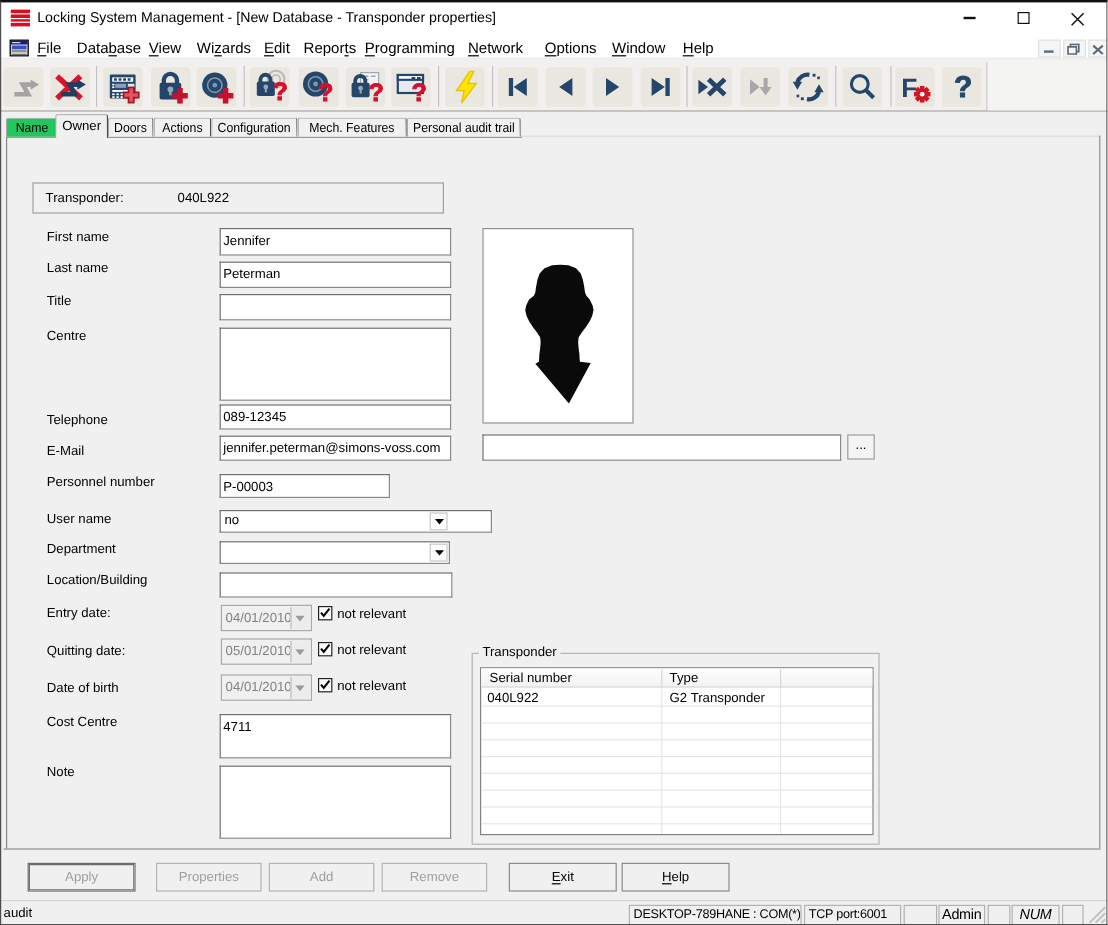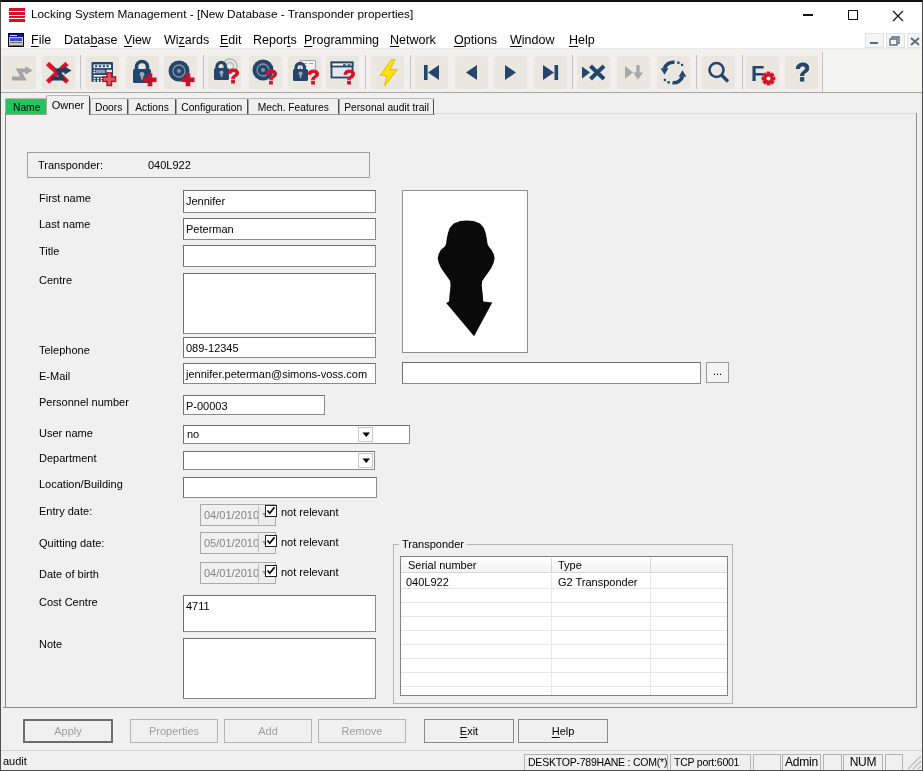--- a/index.html
+++ b/index.html
@@ -8,21 +8,21 @@
 .abs { position:absolute; }
 .lbl { position:absolute; left:39px; white-space:nowrap; }
 .inp { position:absolute; background:#fff; border:1px solid #8a8a8a; border-top-color:#707070; border-left-color:#707070; padding:4px 3px 0 2px; white-space:nowrap; overflow:hidden; }
 .tbtn { position:absolute; top:56px; width:33px; height:33px; background:#e9e7df; border-radius:3px; }
 .tsep { position:absolute; top:55px; width:1px; height:34px; background:#c3c2bf; }
 .mi { position:absolute; top:0; height:19px; line-height:20px; white-space:nowrap; font-size:12.5px; }
 u { text-decoration:underline; text-underline-offset:2px; }
 .btn { position:absolute; top:719px; height:24px; width:90px; background:#f0f0f0; border:1px solid #b3b3b3; text-align:center; line-height:22px; color:#9e9e9e; }
 .pane { position:absolute; top:3px; height:17px; border:1px solid #b2b2b2; line-height:15px; font-size:10.5px; white-space:nowrap; overflow:hidden; letter-spacing:-0.22px; }
 .cb { position:absolute; width:12px; height:12px; background:#fff; border:1px solid #222; }
-.datebox { position:absolute; width:76px; height:22px; background:#f0f0f0; border:1px solid #a9a9a9; color:#838383;margin-left:16px; }
+.datebox { position:absolute; width:76px; height:22px; background:#f0f0f0; border:1px solid #a9a9a9; color:#838383; }
 </style>
 </head>
 <body>
 
 <div class="abs" style="left:0;top:0;width:923px;height:30px;background:#fff;border-top:1px solid #000;"></div>
 <div class="abs" style="left:9px;top:8px;width:16px;height:14px;">
   <div class="abs" style="left:0;top:0;width:16px;height:3px;background:#d80e22;"></div>
   <div class="abs" style="left:0;top:4px;width:16px;height:2.5px;background:#d80e22;"></div>
   <div class="abs" style="left:0;top:7.5px;width:16px;height:2.5px;background:#d80e22;"></div>
   <div class="abs" style="left:0;top:11px;width:16px;height:3px;background:#d80e22;"></div>
@@ -347,21 +347,21 @@
 <div class="btn" style="left:424px;color:#000;border-color:#8a8a8a;"><u>E</u>xit</div>
 <div class="btn" style="left:518px;color:#000;border-color:#8a8a8a;"><u>H</u>elp</div>
 
 <div class="abs" style="left:0;top:750px;width:923px;height:21px;background:#f0f0f0;border-top:1px solid #d4d4d4;">
   <div class="abs" style="left:3px;top:4px;">audit</div>
   <div class="pane" style="left:524px;width:144px;padding-left:3px;text-align:center;">DESKTOP-789HANE : COM(*)</div>
   <div class="pane" style="left:670px;width:81px;padding-left:3px;">TCP port:6001</div>
   <div class="pane" style="left:753px;width:28px;"></div>
   <div class="pane" style="left:782px;width:39px;text-align:center;font-size:12px;">Admin</div>
   <div class="pane" style="left:823px;width:19px;"></div>
-  <div class="pane" style="left:843px;width:40px;text-align:center;font-size:12px;">NUM</div>
+  <div class="pane" style="left:843px;width:40px;text-align:center;font-size:12px;font-style:italic;">NUM</div>
   <div class="pane" style="left:885px;width:18px;"></div>
   <svg class="abs" style="left:906px;top:3px;" width="16" height="16">
       <path d="M15,2 L2,15 M15,7 L7,15 M15,12 L12,15" stroke="#c2c2c2" stroke-width="1.6"></path>
     </svg>
 </div>
 
 <div class="abs" style="left:0;top:0;width:923px;height:771px;border:1px solid #4e4e4e;border-top:2px solid #111;pointer-events:none;"></div>
 
 <div class="abs" style="left:5px;top:114px;width:1px;height:593px;background:#878787;"></div>
 

